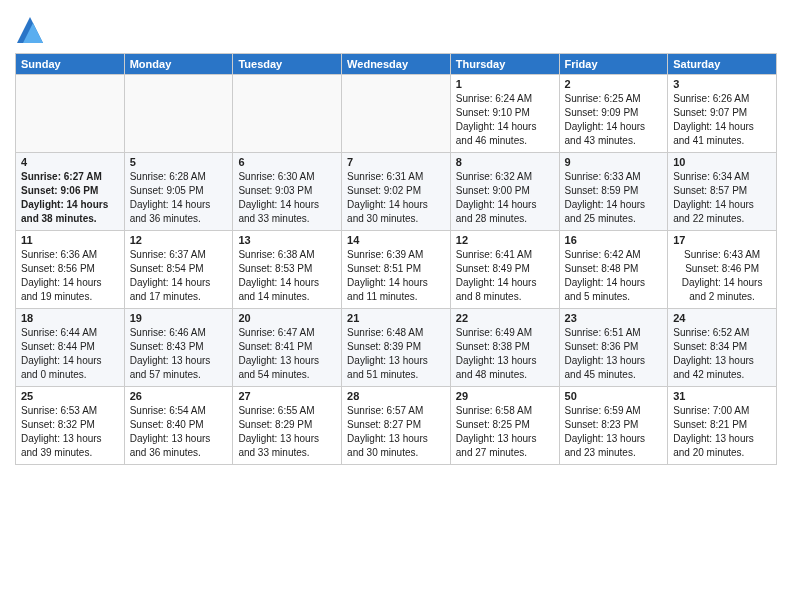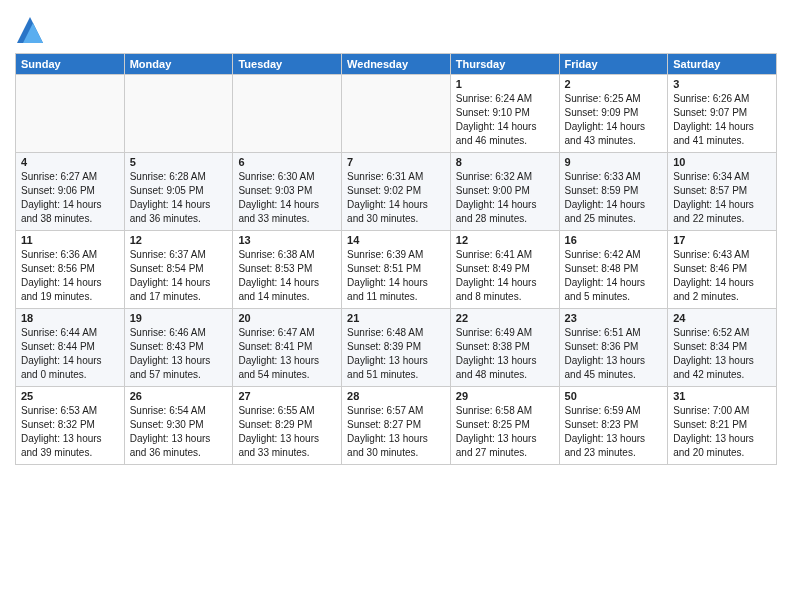--- a/index.html
+++ b/index.html
@@ -146,21 +146,21 @@
             <span class="day-number">3</span>
             <div class="day-info" style="white-space: pre-line;">Sunrise: 6:26 AM
 Sunset: 9:07 PM
 Daylight: 14 hours
 and 41 minutes.</div>
           </td>
         </tr>
         <tr>
           <td>
             <span class="day-number">4</span>
-            <div class="day-info" style="white-space: pre-line;">Sunrise: 6:27 AM
+            <div class="day-info" style="white-space: pre-line; font-weight: bold;">Sunrise: 6:27 AM
 Sunset: 9:06 PM
 Daylight: 14 hours
 and 38 minutes.</div>
           </td>
           <td>
             <span class="day-number">5</span>
             <div class="day-info" style="white-space: pre-line;">Sunrise: 6:28 AM
 Sunset: 9:05 PM
 Daylight: 14 hours
 and 36 minutes.</div>
@@ -239,21 +239,21 @@
           </td>
           <td>
             <span class="day-number">16</span>
             <div class="day-info" style="white-space: pre-line;">Sunrise: 6:42 AM
 Sunset: 8:48 PM
 Daylight: 14 hours
 and 5 minutes.</div>
           </td>
           <td>
             <span class="day-number">17</span>
-            <div class="day-info" style="white-space: pre-line;">Sunrise: 6:43 AM
+            <div class="day-info" style="white-space: pre-line; text-align: center;">Sunrise: 6:43 AM
 Sunset: 8:46 PM
 Daylight: 14 hours
 and 2 minutes.</div>
           </td>
         </tr>
         <tr>
           <td>
             <span class="day-number">18</span>
             <div class="day-info" style="white-space: pre-line;">Sunrise: 6:44 AM
 Sunset: 8:44 PM
@@ -307,21 +307,21 @@
           <td>
             <span class="day-number">25</span>
             <div class="day-info" style="white-space: pre-line;">Sunrise: 6:53 AM
 Sunset: 8:32 PM
 Daylight: 13 hours
 and 39 minutes.</div>
           </td>
           <td>
             <span class="day-number">26</span>
             <div class="day-info" style="white-space: pre-line;">Sunrise: 6:54 AM
-Sunset: 9:30 PM
+Sunset: 8:40 PM
 Daylight: 13 hours
 and 36 minutes.</div>
           </td>
           <td>
             <span class="day-number">27</span>
             <div class="day-info" style="white-space: pre-line;">Sunrise: 6:55 AM
 Sunset: 8:29 PM
 Daylight: 13 hours
 and 33 minutes.</div>
           </td>

